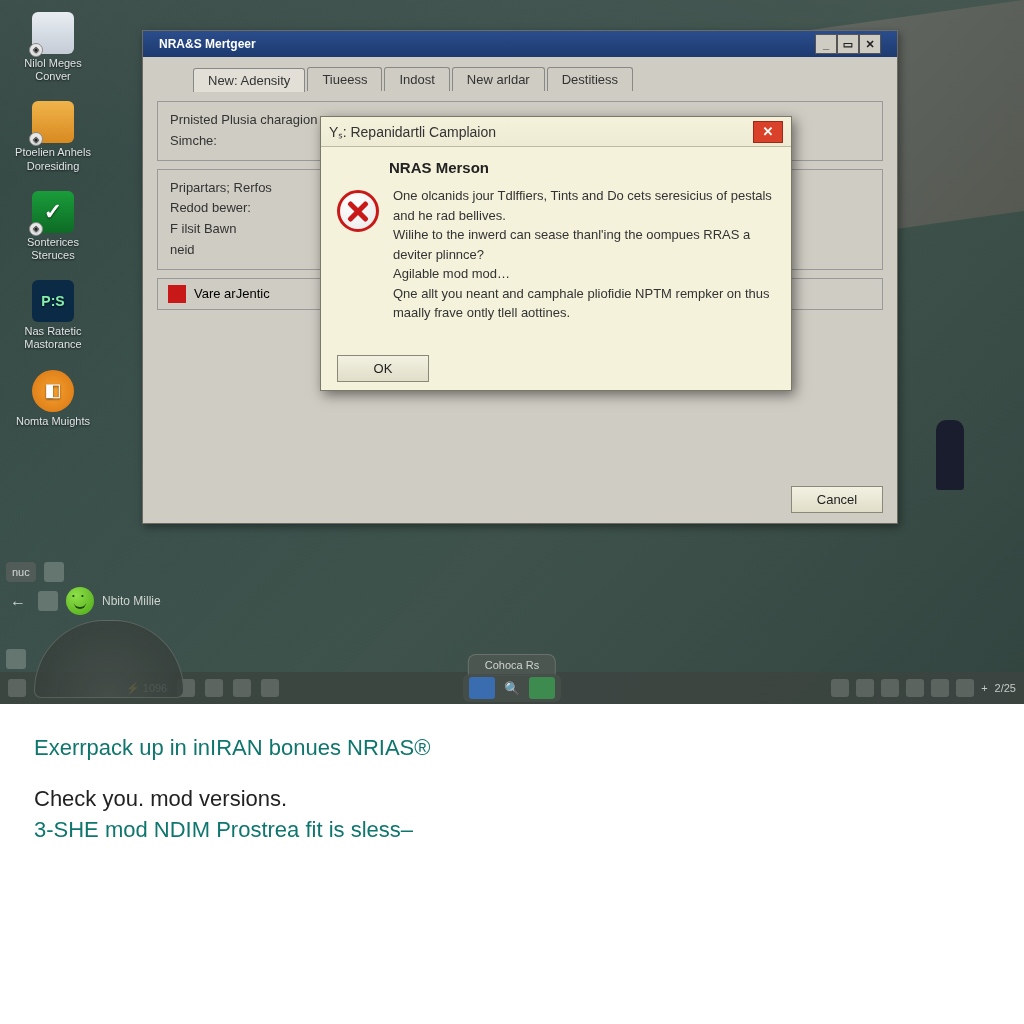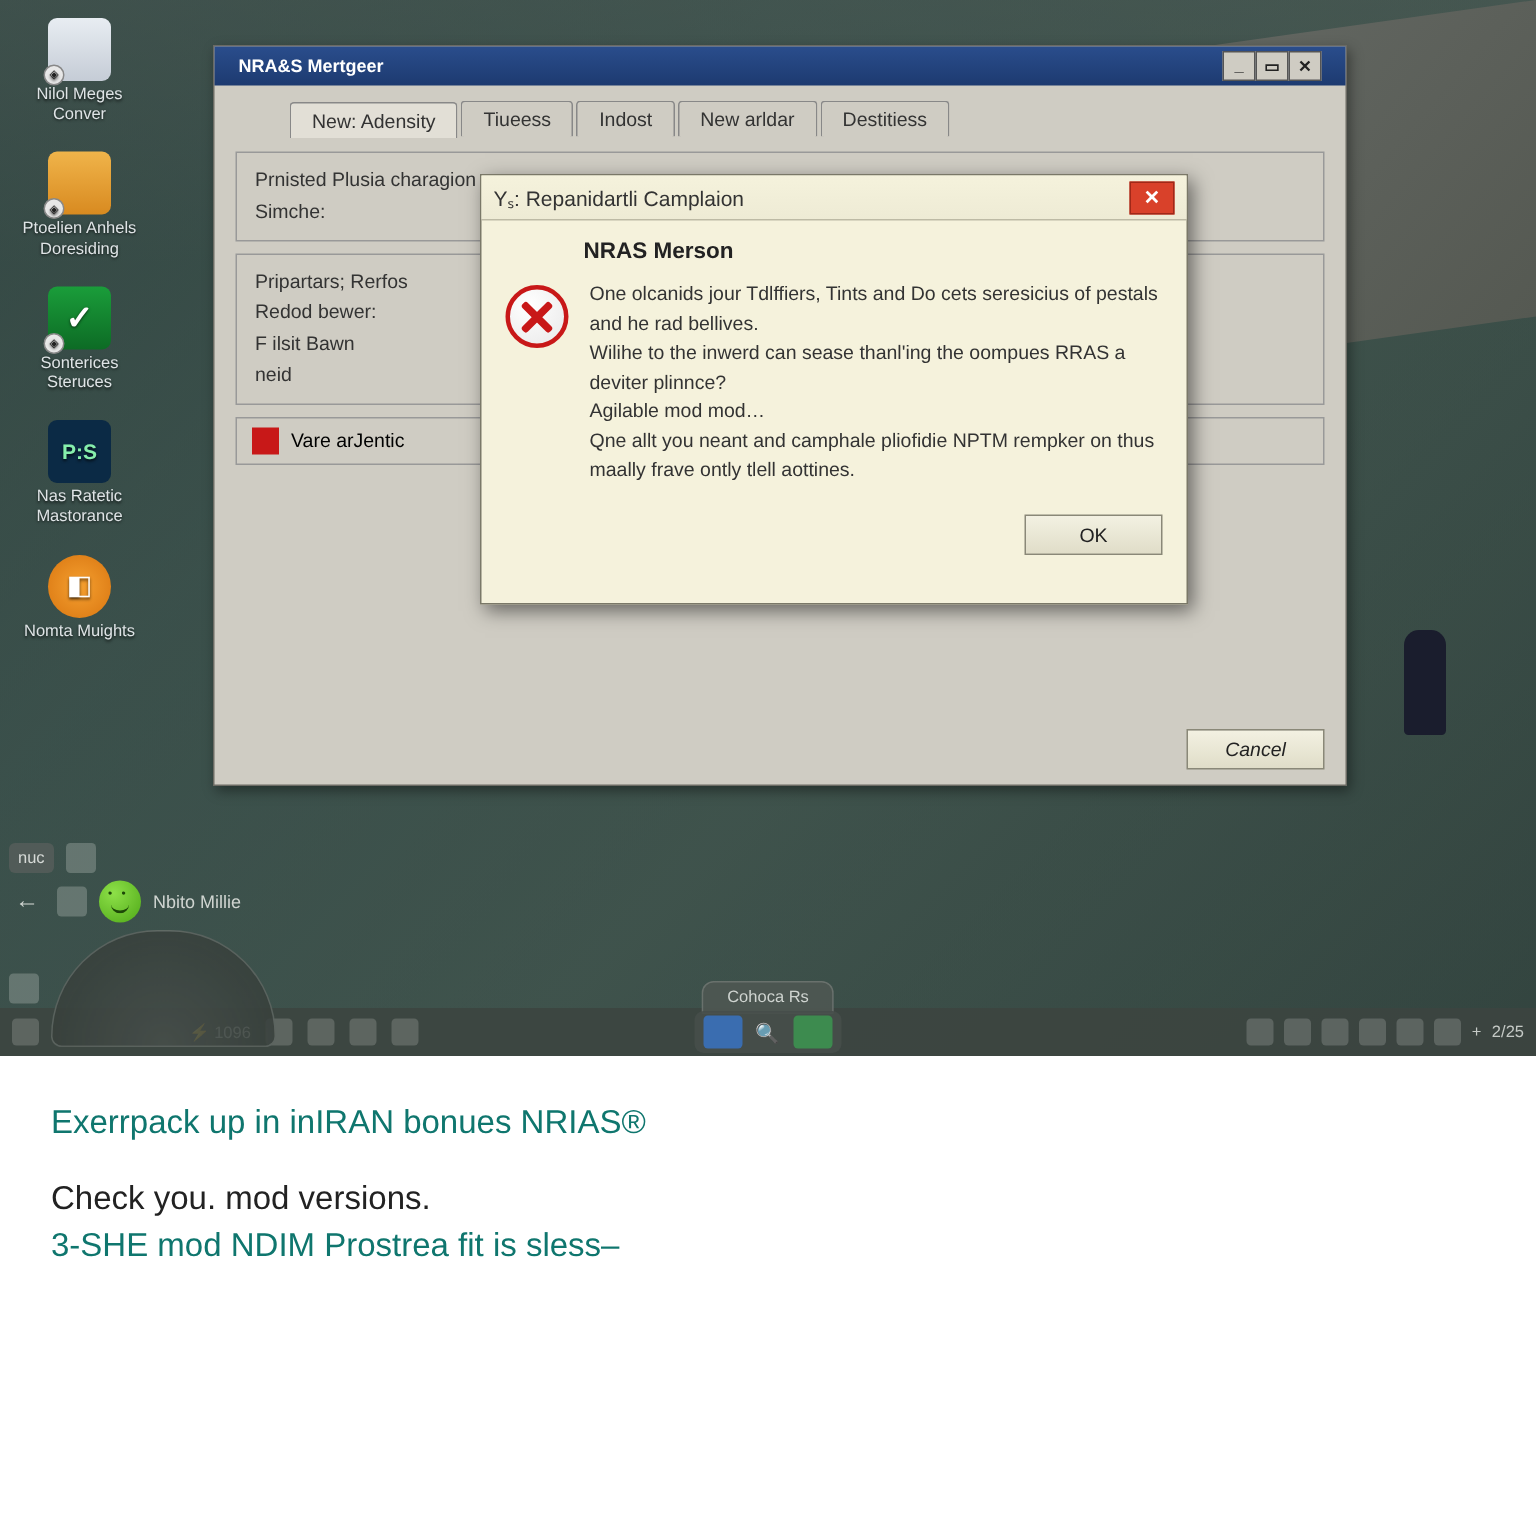--- a/index.html
+++ b/index.html
@@ -27,35 +27,35 @@
 .mw-title .spacer { flex: 1; }
 .win-ctrls { display: flex; gap: 0; }
 .win-btn { width: 22px; height: 20px; background: #cfccc3; border: 1px solid #555; color: #222; font-size: 11px; display: flex; align-items: center; justify-content: center; cursor: pointer; }
 .mw-body { padding: 10px 14px; }
 .tabs { display: flex; gap: 2px; margin-bottom: 10px; padding-left: 36px; }
 .tab { padding: 4px 14px; background: #cfccc3; border: 1px solid #888; border-bottom: none; font-size: 13px; color: #333; cursor: pointer; border-radius: 3px 3px 0 0; }
 .tab.active { background: #e2dfd6; position: relative; top: 1px; }
 .field-group { border: 1px solid #999; padding: 8px 12px; margin-bottom: 8px; font-size: 13px; color: #333; line-height: 1.6; }
 .field-box { border: 1px solid #999; padding: 6px 10px; display: flex; align-items: center; gap: 8px; font-size: 13px; }
 .red-sq { width: 18px; height: 18px; background: #c81818; }
-.mw-footer { position: absolute; bottom: 10px; right: 14px; font-style: italic; }
+.mw-footer { position: absolute; bottom: 10px; right: 14px; }
 
 .modal { position: absolute; top: 116px; left: 320px; width: 472px; background: #f5f2dc; border: 1px solid #7a7868; box-shadow: 3px 4px 12px rgba(0,0,0,.5); z-index: 20; }
 .modal-title { height: 30px; background: linear-gradient(#f5f2dc,#eeebd5); border-bottom: 1px solid #bdbaa5; display: flex; align-items: center; padding: 0 8px; font-size: 14px; color: #333; }
 .modal-title .spacer { flex: 1; }
 .close-x { width: 30px; height: 22px; background: #d9412a; color: #fff; display: flex; align-items: center; justify-content: center; font-size: 13px; font-weight: bold; border: 1px solid #a02818; cursor: pointer; }
-.modal-body { padding: 12px 16px 32px; }
+.modal-body { padding: 12px 16px 8px; }
 .modal-heading { font-weight: bold; font-size: 15px; margin: 0 0 10px 52px; color: #222; }
 .modal-content { display: flex; gap: 14px; }
 .err-icon { width: 42px; height: 42px; border-radius: 50%; background: radial-gradient(circle at 35% 30%,#fff,#e8e8e8); border: 3px solid #c81818; display: flex; align-items: center; justify-content: center; font-weight: bold; flex-shrink: 0; margin-top: 4px; position: relative; }
 .err-icon::before, .err-icon::after { content: ""; position: absolute; width: 26px; height: 5px; background: #c81818; border-radius: 2px; }
 .err-icon::before { transform: rotate(45deg); }
 .err-icon::after { transform: rotate(-45deg); }
 .modal-text { font-size: 13px; line-height: 1.5; color: #333; }
-.modal-footer { display: flex; justify-content: flex-end; margin-top: 20px; }
+.modal-footer { display: flex; justify-content: flex-start; margin-top: 32px; }
 .btn { min-width: 92px; padding: 5px 18px; background: linear-gradient(#f3f1e2,#e0ddc8); border: 1px solid #8a8878; font-size: 13px; color: #222; cursor: pointer; text-align: center; }
 
 .hud-bl { position: absolute; bottom: 6px; left: 6px; z-index: 6; display: flex; flex-direction: column; gap: 5px; }
 .hud-row { display: flex; align-items: center; gap: 8px; }
 .hud-chip { background: rgba(90,95,92,.75); border-radius: 4px; padding: 4px 6px; color: #d5d9d6; font-size: 11px; display: flex; align-items: center; gap: 4px; }
 .hud-icon { width: 20px; height: 20px; background: rgba(200,205,200,.3); border-radius: 3px; }
 .arrow-back { width: 24px; height: 20px; display:flex; align-items:center; justify-content:center; color:#cfd4d0; font-size:16px; }
 .green-face { width: 28px; height: 28px; border-radius: 50%; background: radial-gradient(circle at 35% 30%,#8de048,#4fa818); position: relative; }
 .green-face::before { content:"•  •"; position:absolute; top:4px; left:6px; font-size:8px; color:#1d4808; letter-spacing:2px; }
 .green-face::after { content:""; position:absolute; bottom:6px; left:8px; width:12px; height:6px; border-bottom:2px solid #1d4808; border-radius:0 0 10px 10px; }

